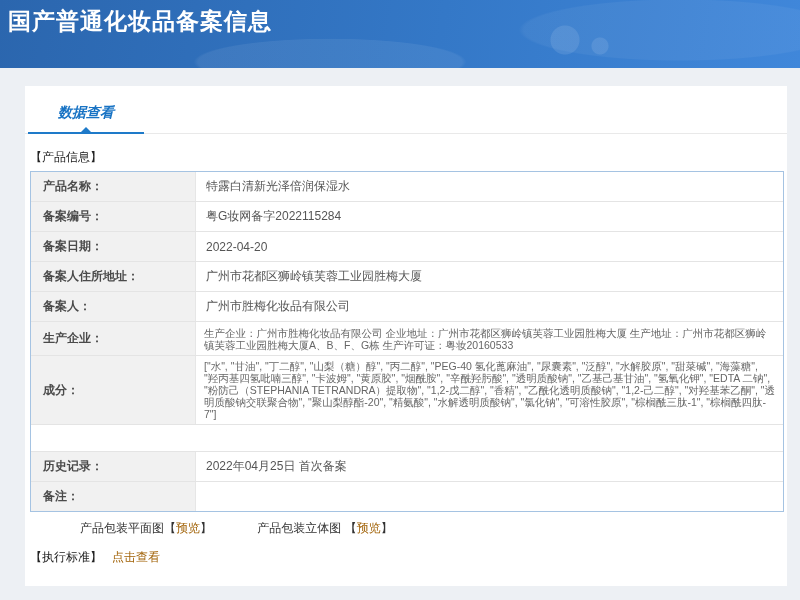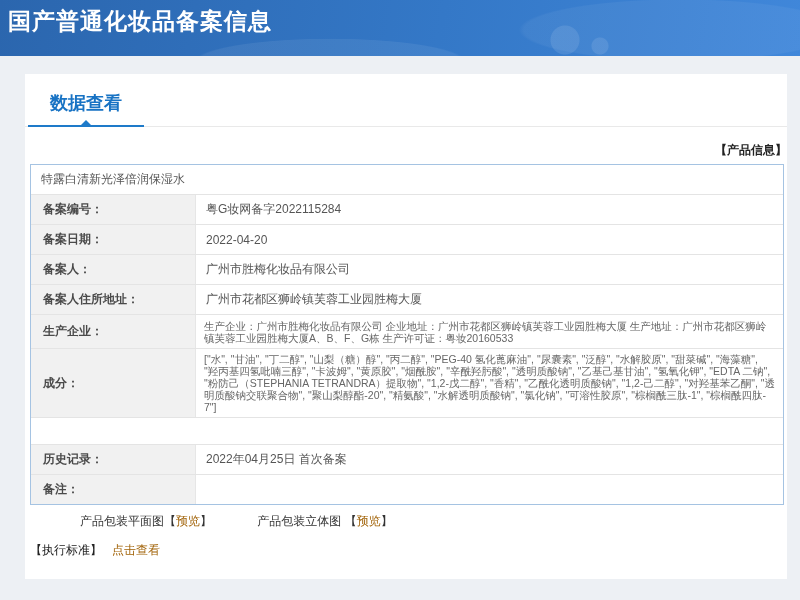--- a/index.html
+++ b/index.html
@@ -5,21 +5,21 @@
   * { margin:0; padding:0; box-sizing:border-box; }
   html,body { width:800px; height:600px; }
   body {
     font-family:"Liberation Sans","DejaVu Sans",sans-serif;
     background:#edf0f4;
     color:#333;
     overflow:hidden;
   }
   
   .header {
-    height:56px;
+    height:68px;
     background:linear-gradient(100deg,#2b66ae 0%,#3478c7 55%,#4087da 100%);
     position:relative;
     overflow:hidden;
     padding:6px 0 12px 8px;
   }
   .header::before {
     content:"";
     position:absolute; inset:0;
     background:
       radial-gradient(circle 14px at 565px 40px, rgba(255,255,255,0.10) 0 14px, transparent 15px),
@@ -43,44 +43,44 @@
     padding:17px 0 20px 0;
   }
   .tabbar {
     border-bottom:1px solid #e9e9e9;
     padding-left:3px;
   }
   .tab {
     display:inline-block;
     width:116px;
     text-align:center;
-    font-size:18px;
+    font-size:14px;
     font-weight:bold;
     color:#1873c4;
     padding-bottom:10px;
     border-bottom:2px solid #1e7ac9;
     margin-bottom:-1px;
     position:relative;
     cursor:pointer;
+    font-style:italic;
   }
   .tab .tri {
     position:absolute;
     left:50%; bottom:0;
     margin-left:-5px;
     width:0; height:0;
     border-left:5px solid transparent;
     border-right:5px solid transparent;
     border-bottom:5px solid #1e7ac9;
   }
   .section-title {
     font-size:12px;
-    font-weight:bold;
+    font-weight:normal;
     color:#222;
     margin:15px 0 5px 5px;
-    text-align:right;
   }
   
   .info-table {
     margin:0 3px 0 5px;
     border:1px solid #a5c3e2;
   }
   .row {
     display:flex;
     border-bottom:1px solid #e4e4e4;
     min-height:27px;
@@ -144,37 +144,38 @@
     <div class="tab">
       <span>数据查看</span>
       <span class="tri"></span>
     </div>
   </div>
 
   <div class="section-title">【产品信息】</div>
 
   <div class="info-table">
     <div class="row">
+      <div class="label">产品名称：</div>
       <div class="value">特露白清新光泽倍润保湿水</div>
     </div>
     <div class="row">
       <div class="label">备案编号：</div>
       <div class="value">粤G妆网备字2022115284</div>
     </div>
     <div class="row">
       <div class="label">备案日期：</div>
       <div class="value">2022-04-20</div>
     </div>
     <div class="row">
+      <div class="label">备案人住所地址：</div>
+      <div class="value">广州市花都区狮岭镇芙蓉工业园胜梅大厦</div>
+    </div>
+    <div class="row">
       <div class="label">备案人：</div>
       <div class="value">广州市胜梅化妆品有限公司</div>
-    </div>
-    <div class="row">
-      <div class="label">备案人住所地址：</div>
-      <div class="value">广州市花都区狮岭镇芙蓉工业园胜梅大厦</div>
     </div>
     <div class="row h34">
       <div class="label">生产企业：</div>
       <div class="value small">生产企业：广州市胜梅化妆品有限公司 企业地址：广州市花都区狮岭镇芙蓉工业园胜梅大厦 生产地址：广州市花都区狮岭镇芙蓉工业园胜梅大厦A、B、F、G栋 生产许可证：粤妆20160533</div>
     </div>
     <div class="row h48">
       <div class="label">成分：</div>
       <div class="value small">["水", "甘油", "丁二醇", "山梨（糖）醇", "丙二醇", "PEG-40 氢化蓖麻油", "尿囊素", "泛醇", "水解胶原", "甜菜碱", "海藻糖", "羟丙基四氢吡喃三醇", "卡波姆", "黄原胶", "烟酰胺", "辛酰羟肟酸", "透明质酸钠", "乙基己基甘油", "氢氧化钾", "EDTA 二钠", "粉防己（STEPHANIA TETRANDRA）提取物", "1,2-戊二醇", "香精", "乙酰化透明质酸钠", "1,2-己二醇", "对羟基苯乙酮", "透明质酸钠交联聚合物", "聚山梨醇酯-20", "精氨酸", "水解透明质酸钠", "氯化钠", "可溶性胶原", "棕榈酰三肽-1", "棕榈酰四肽-7"]</div>
     </div>
     <div class="row">

